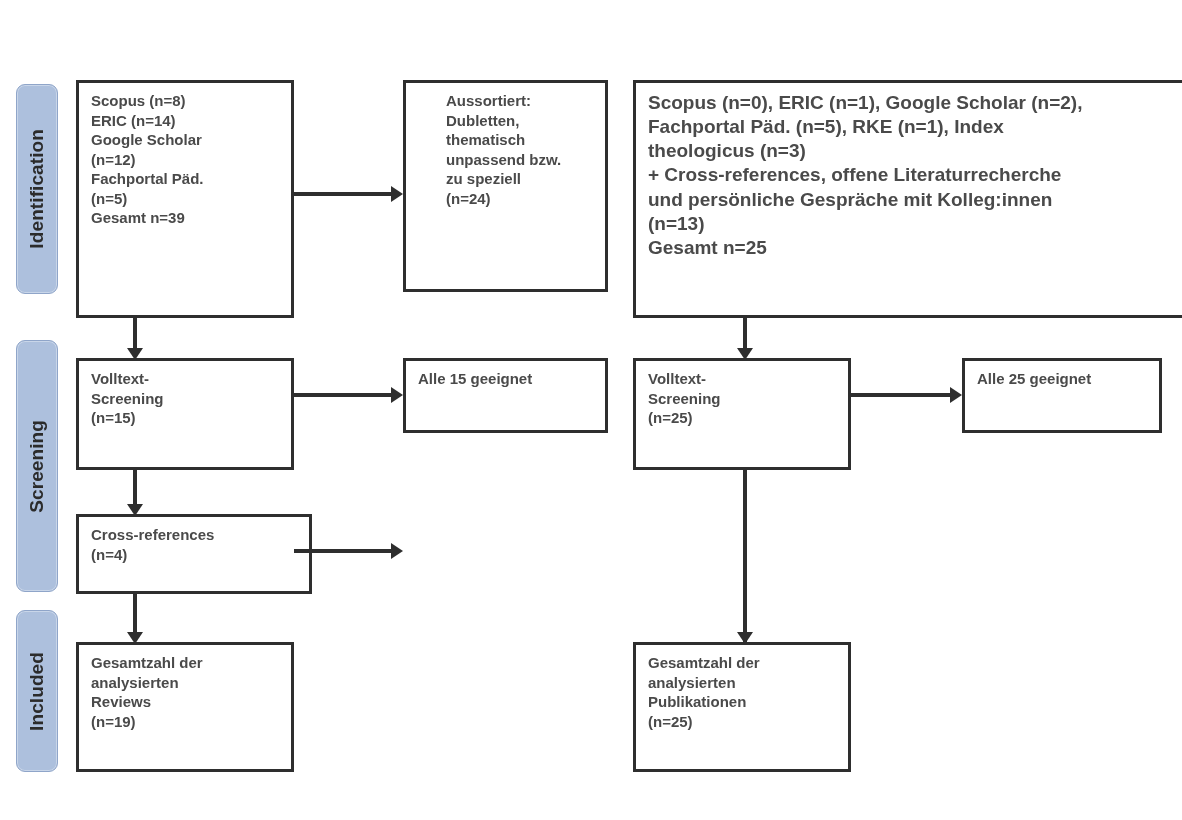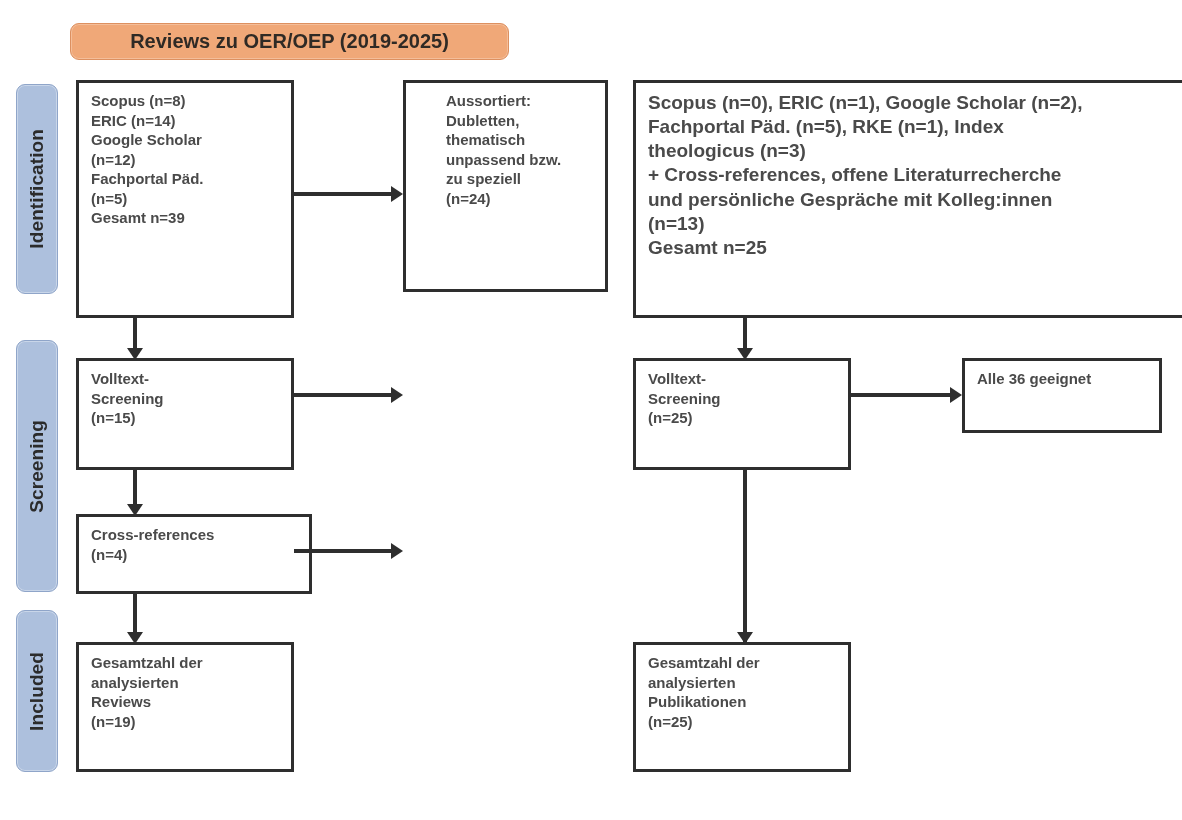--- a/index.html
+++ b/index.html
@@ -113,23 +113,20 @@
   </div>
 
   <div class="stage-pill" style="left:16px; top:340px; width:40px; height:250px;">
     <span class="stage-label">Screening</span>
   </div>
 
   <div class="stage-pill" style="left:16px; top:610px; width:40px; height:160px;">
     <span class="stage-label">Included</span>
   </div>
 
-  <div class="col-header" style="left:70px; top:23px; width:437px; height:35px;">
-    <span class="col-header-text">Reviews zu OER/OEP (2019-2025)</span>
-  </div>
 
 
   <div class="flow-box" style="left:76px; top:80px; width:218px; height:238px;">
     <span class="box-text">Scopus (n=8)
 ERIC (n=14)
 Google Scholar
 (n=12)
 Fachportal Päd.
 (n=5)
 Gesamt n=39</span>
@@ -149,20 +146,23 @@
 
   <div class="conn conn-v" style="left:133px; top:318px; height:38px;"></div>
   <div class="arrowhead arrow-down" style="left:127px; top:348px;"></div>
 
   <div class="flow-box" style="left:76px; top:358px; width:218px; height:112px;">
     <span class="box-text">Volltext-
 Screening
 (n=15)</span>
   </div>
 
+  <div class="flow-box" style="left:403px; top:358px; width:205px; height:75px;">
+    <span class="box-text">Alle 15 geeignet</span>
+  </div>
 
   <div class="conn conn-h" style="left:294px; top:393px; width:99px;"></div>
   <div class="arrowhead arrow-right" style="left:391px; top:387px;"></div>
 
   <div class="conn conn-v" style="left:133px; top:470px; height:42px;"></div>
   <div class="arrowhead arrow-down" style="left:127px; top:504px;"></div>
 
   <div class="flow-box" style="left:76px; top:514px; width:236px; height:80px;">
     <span class="box-text">Cross-references
 (n=4)</span>
@@ -195,21 +195,21 @@
   <div class="conn conn-v" style="left:743px; top:318px; height:38px;"></div>
   <div class="arrowhead arrow-down" style="left:737px; top:348px;"></div>
 
   <div class="flow-box" style="left:633px; top:358px; width:218px; height:112px;">
     <span class="box-text">Volltext-
 Screening
 (n=25)</span>
   </div>
 
   <div class="flow-box" style="left:962px; top:358px; width:200px; height:75px;">
-    <span class="box-text">Alle 36 geeignet</span>
+    <span class="box-text">Alle 25 geeignet</span>
   </div>
 
   <div class="conn conn-h" style="left:851px; top:393px; width:101px;"></div>
   <div class="arrowhead arrow-right" style="left:950px; top:387px;"></div>
 
   <div class="conn conn-v" style="left:743px; top:470px; height:172px;"></div>
   <div class="arrowhead arrow-down" style="left:737px; top:632px;"></div>
 
   <div class="flow-box" style="left:633px; top:642px; width:218px; height:130px;">
     <span class="box-text">Gesamtzahl der

